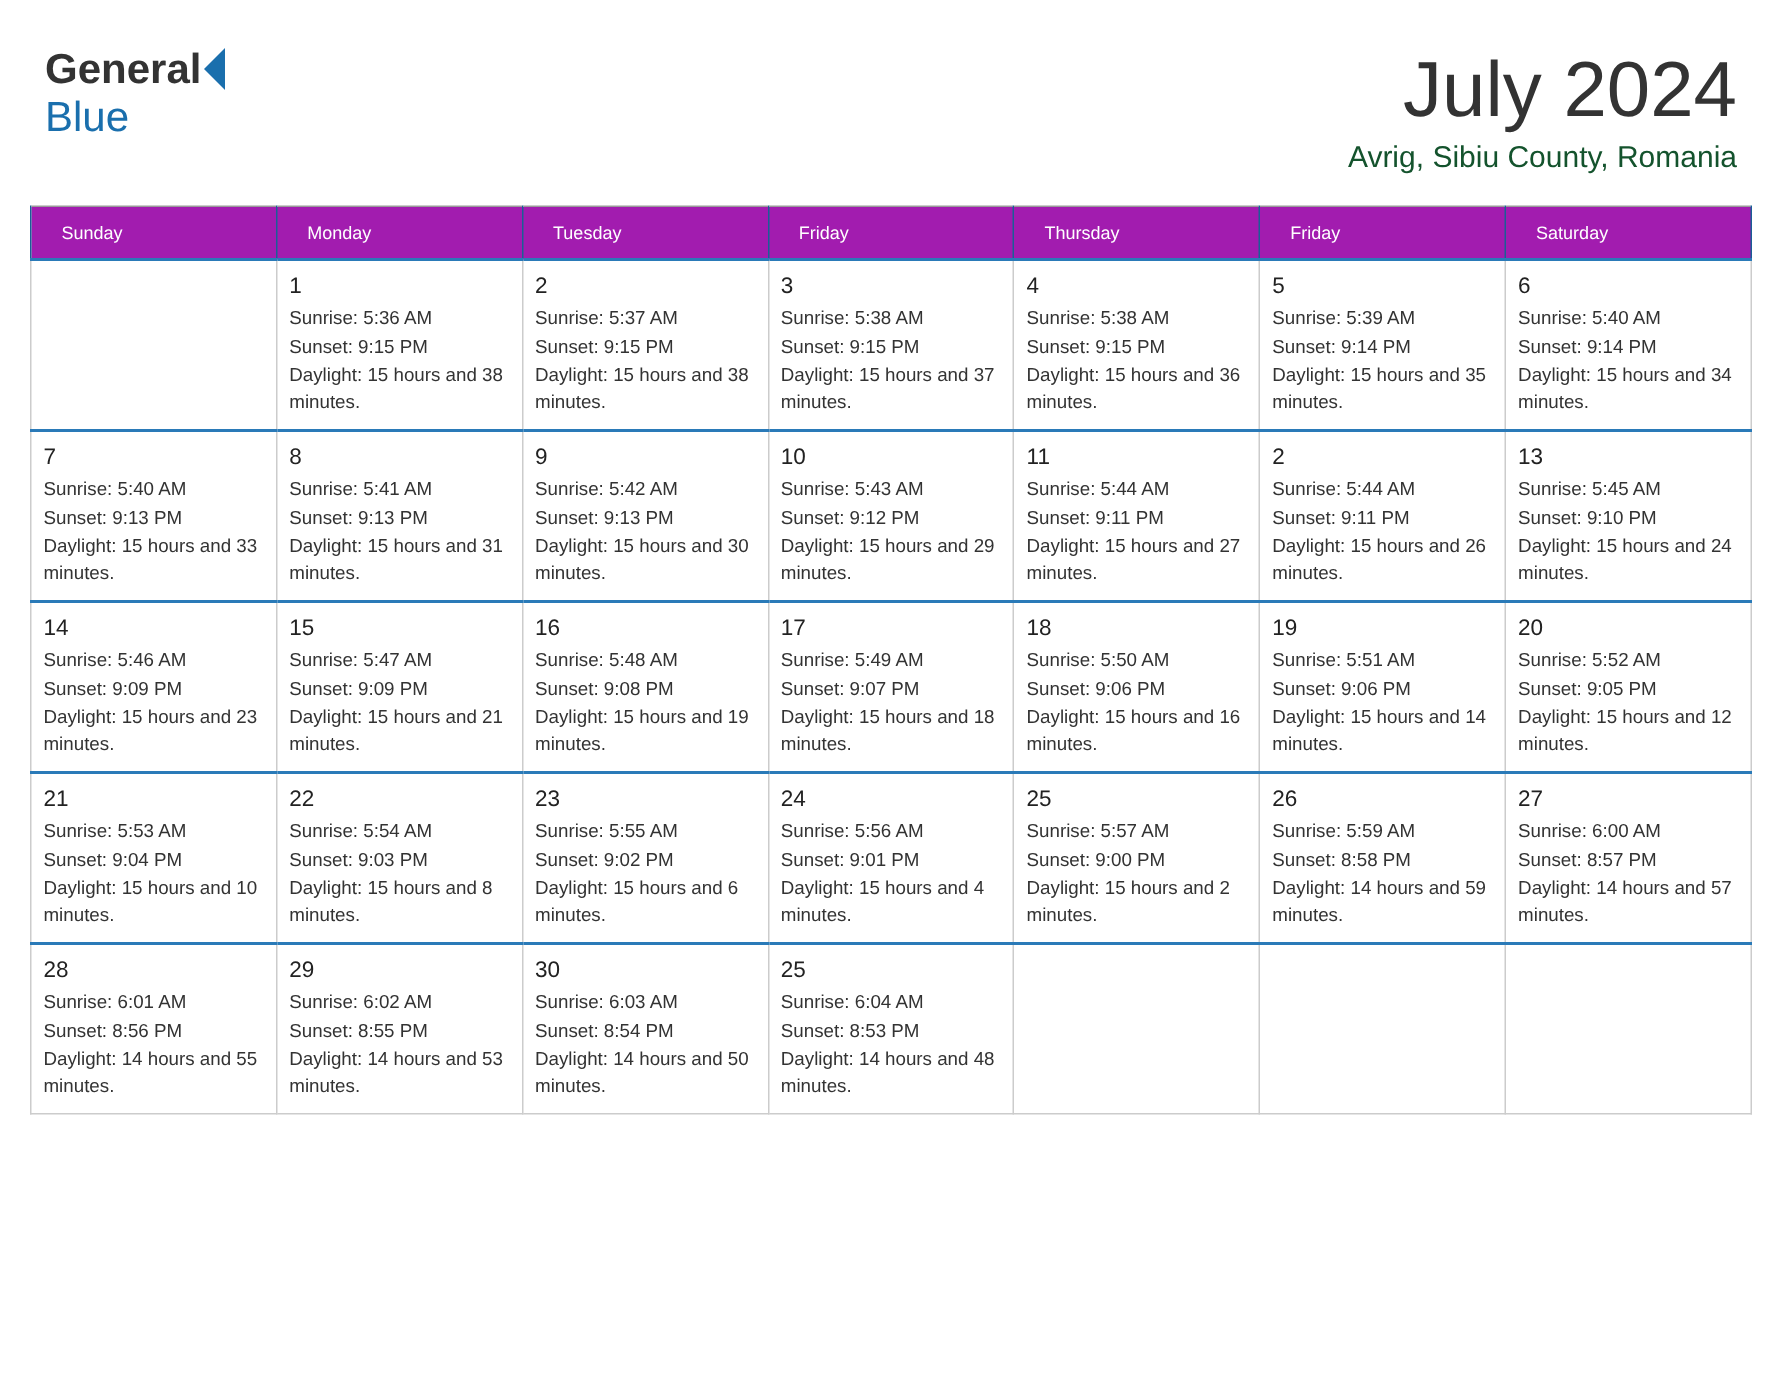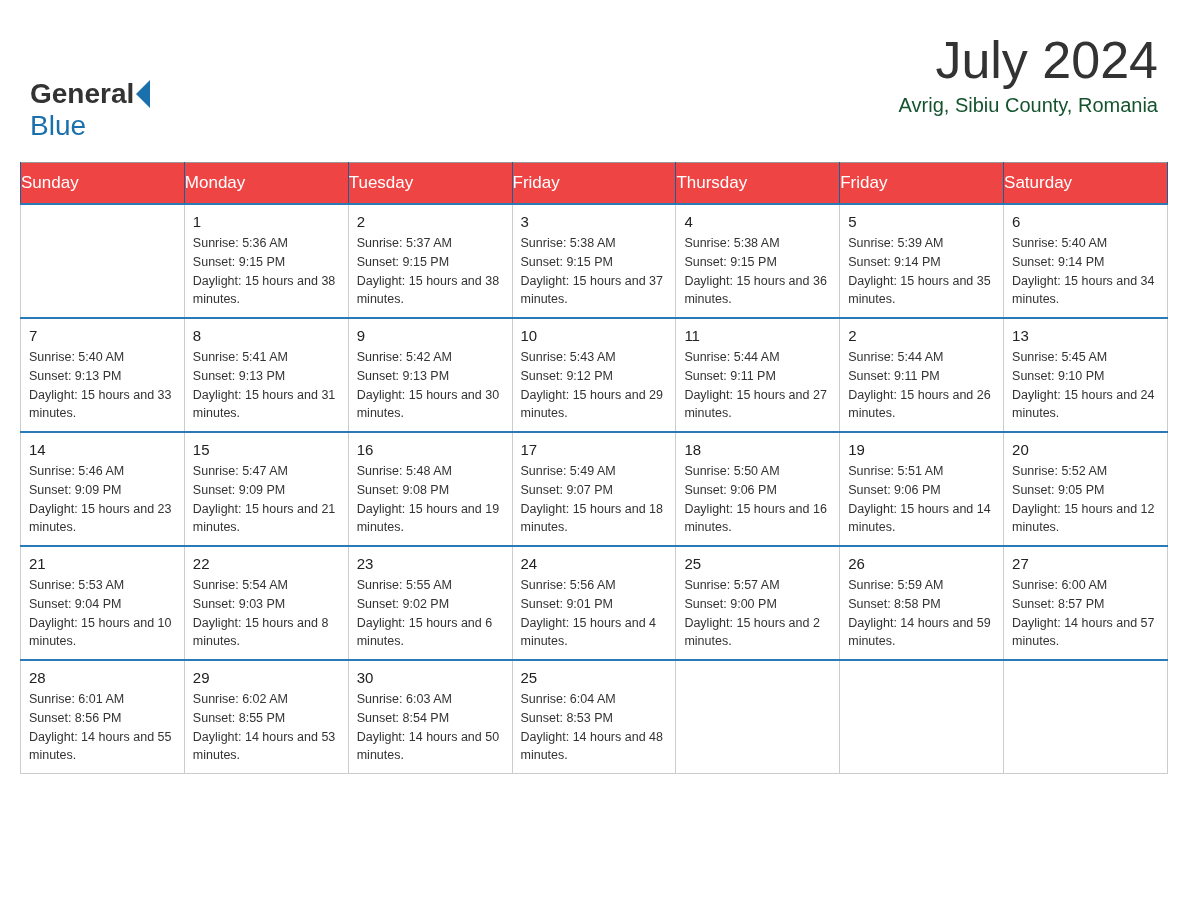--- a/index.html
+++ b/index.html
@@ -48,25 +48,25 @@
       font-size: 20px;
       color: #14532d;
       margin-top: 4px;
     }
     .calendar-table {
       width: 100%;
       border-collapse: collapse;
       border: 1px solid #999;
     }
     .calendar-table th {
-      background-color: #ef4444;
+      background-color: #a21caf;
       color: white;
-      padding: 10px 0;
+      padding: 10px 20px;
       text-align: left;
-      font-size: 17px;
+      font-size: 12px;
       font-weight: normal;
       border: 1px solid #1a5f96;
     }
     .calendar-table td {
       vertical-align: top;
       padding: 8px;
       border: 1px solid #ccc;
       width: 14.28%;
       min-height: 110px;
       font-size: 13px;
@@ -95,21 +95,21 @@
     tbody tr td {
       border-top: 2px solid #2a7ab8 !important;
     }
   </style>
 </head>
 <body>
 
 <div class="header">
   <div class="logo">
     <div class="logo-icon">
-      <div style="display:flex;align-items:center;margin-top:48px;">
+      <div style="display:flex;align-items:center;">
         <span class="logo-text-general">General</span>
         <div style="display:flex;flex-direction:column;align-items:flex-start;margin-left:2px;">
           <div style="width:0;height:0;border-top:0px solid transparent;border-bottom:14px solid #1a6fad;border-left:14px solid transparent;border-right:0px solid transparent;"></div>
           <div style="width:0;height:0;border-top:14px solid #1a6fad;border-bottom:0px solid transparent;border-left:14px solid transparent;border-right:0px solid transparent;"></div>
         </div>
       </div>
       <div style="align-self:flex-start;margin-left:0;">
         <span class="logo-text-blue">Blue</span>
       </div>
     </div>

